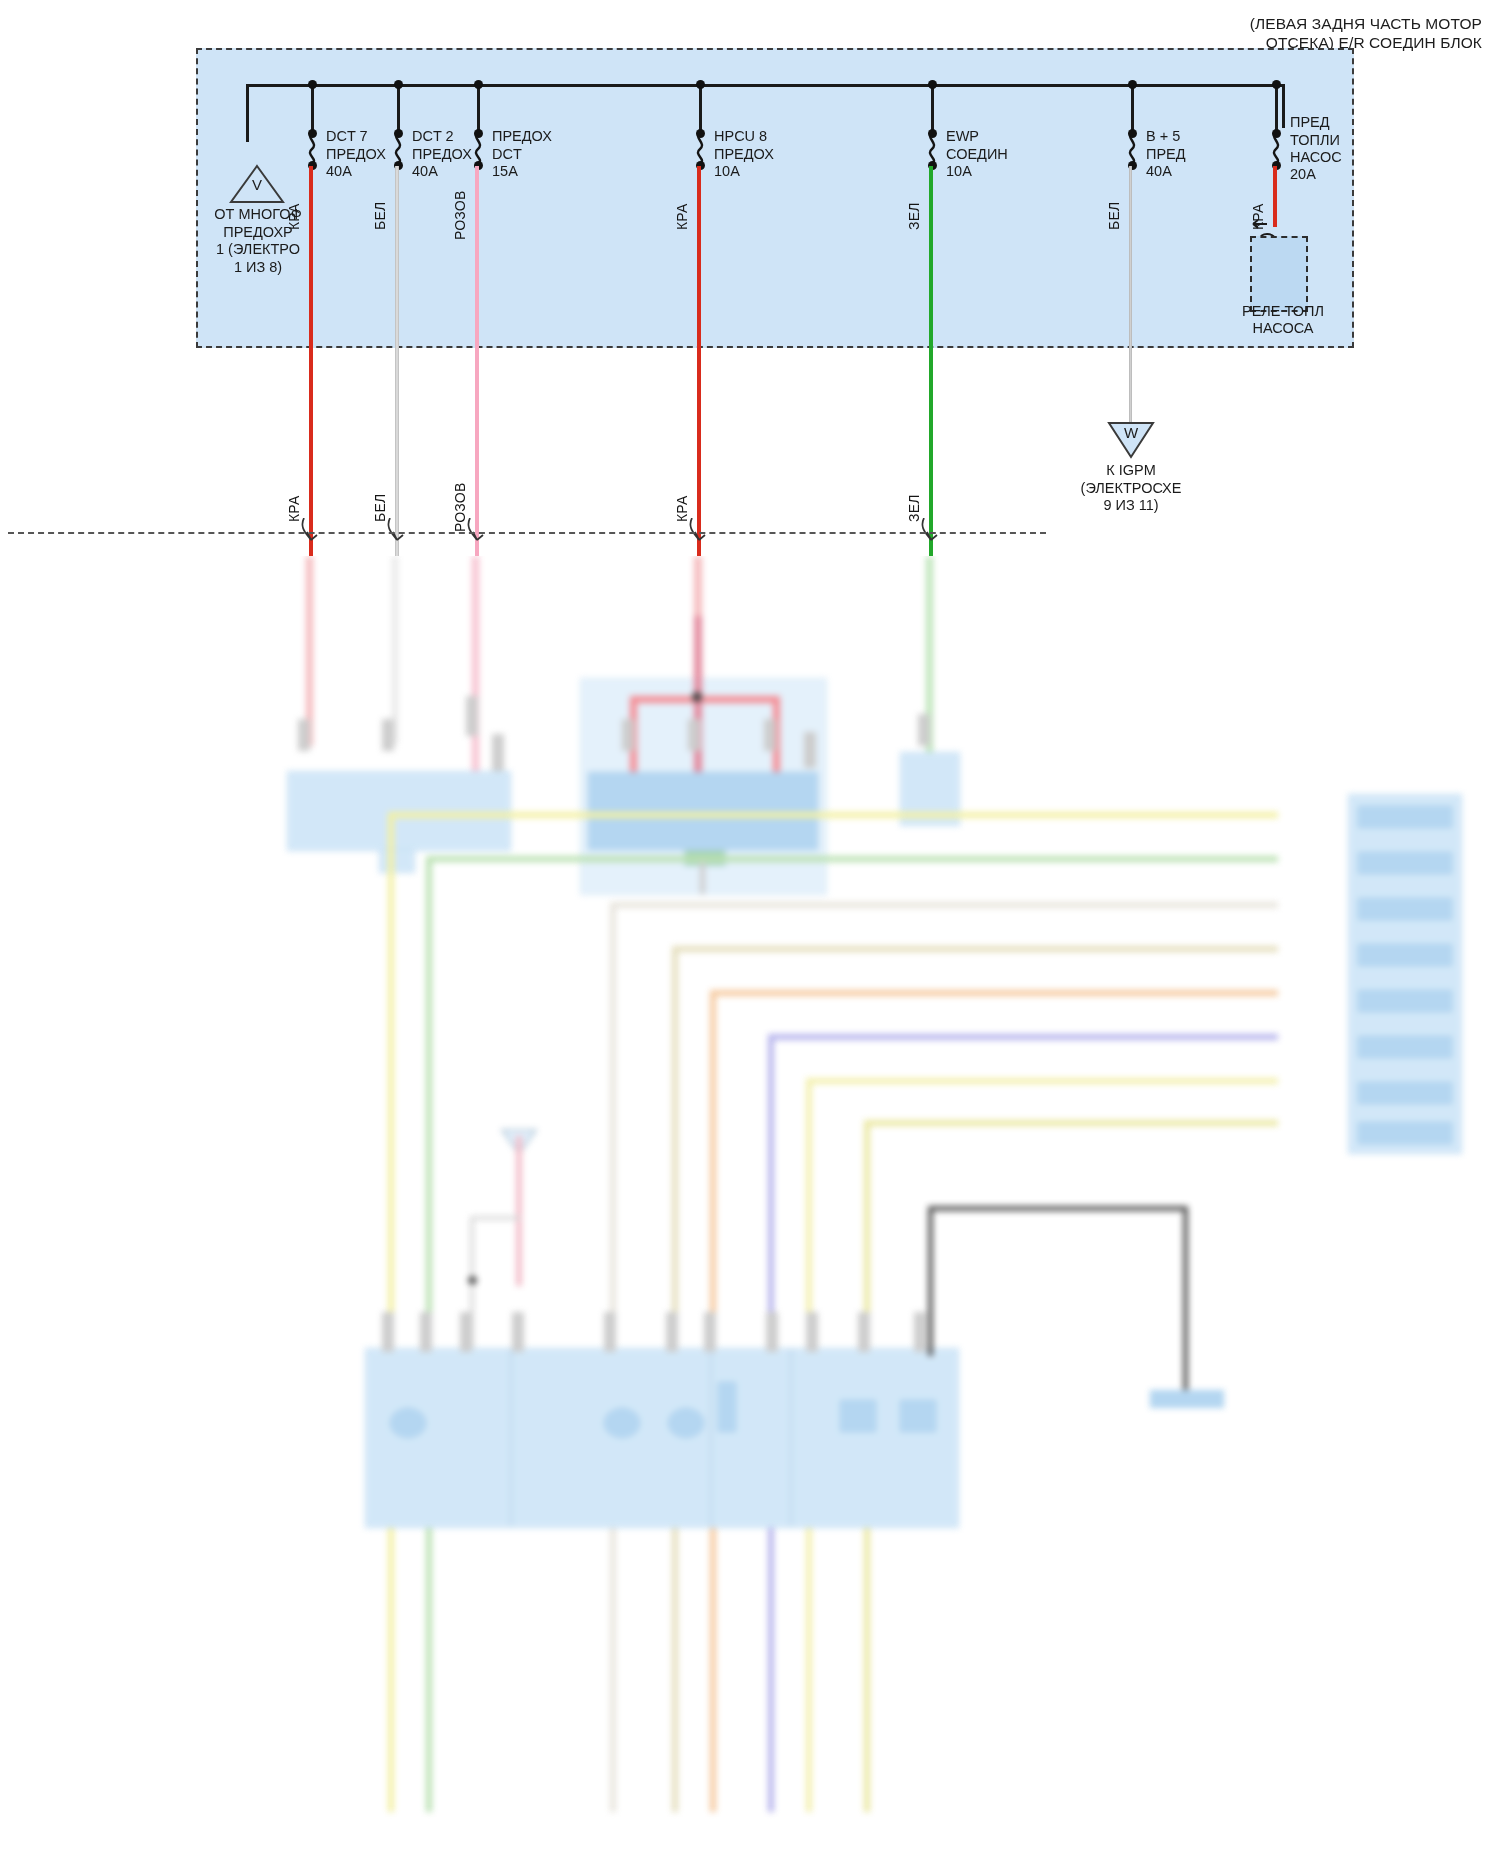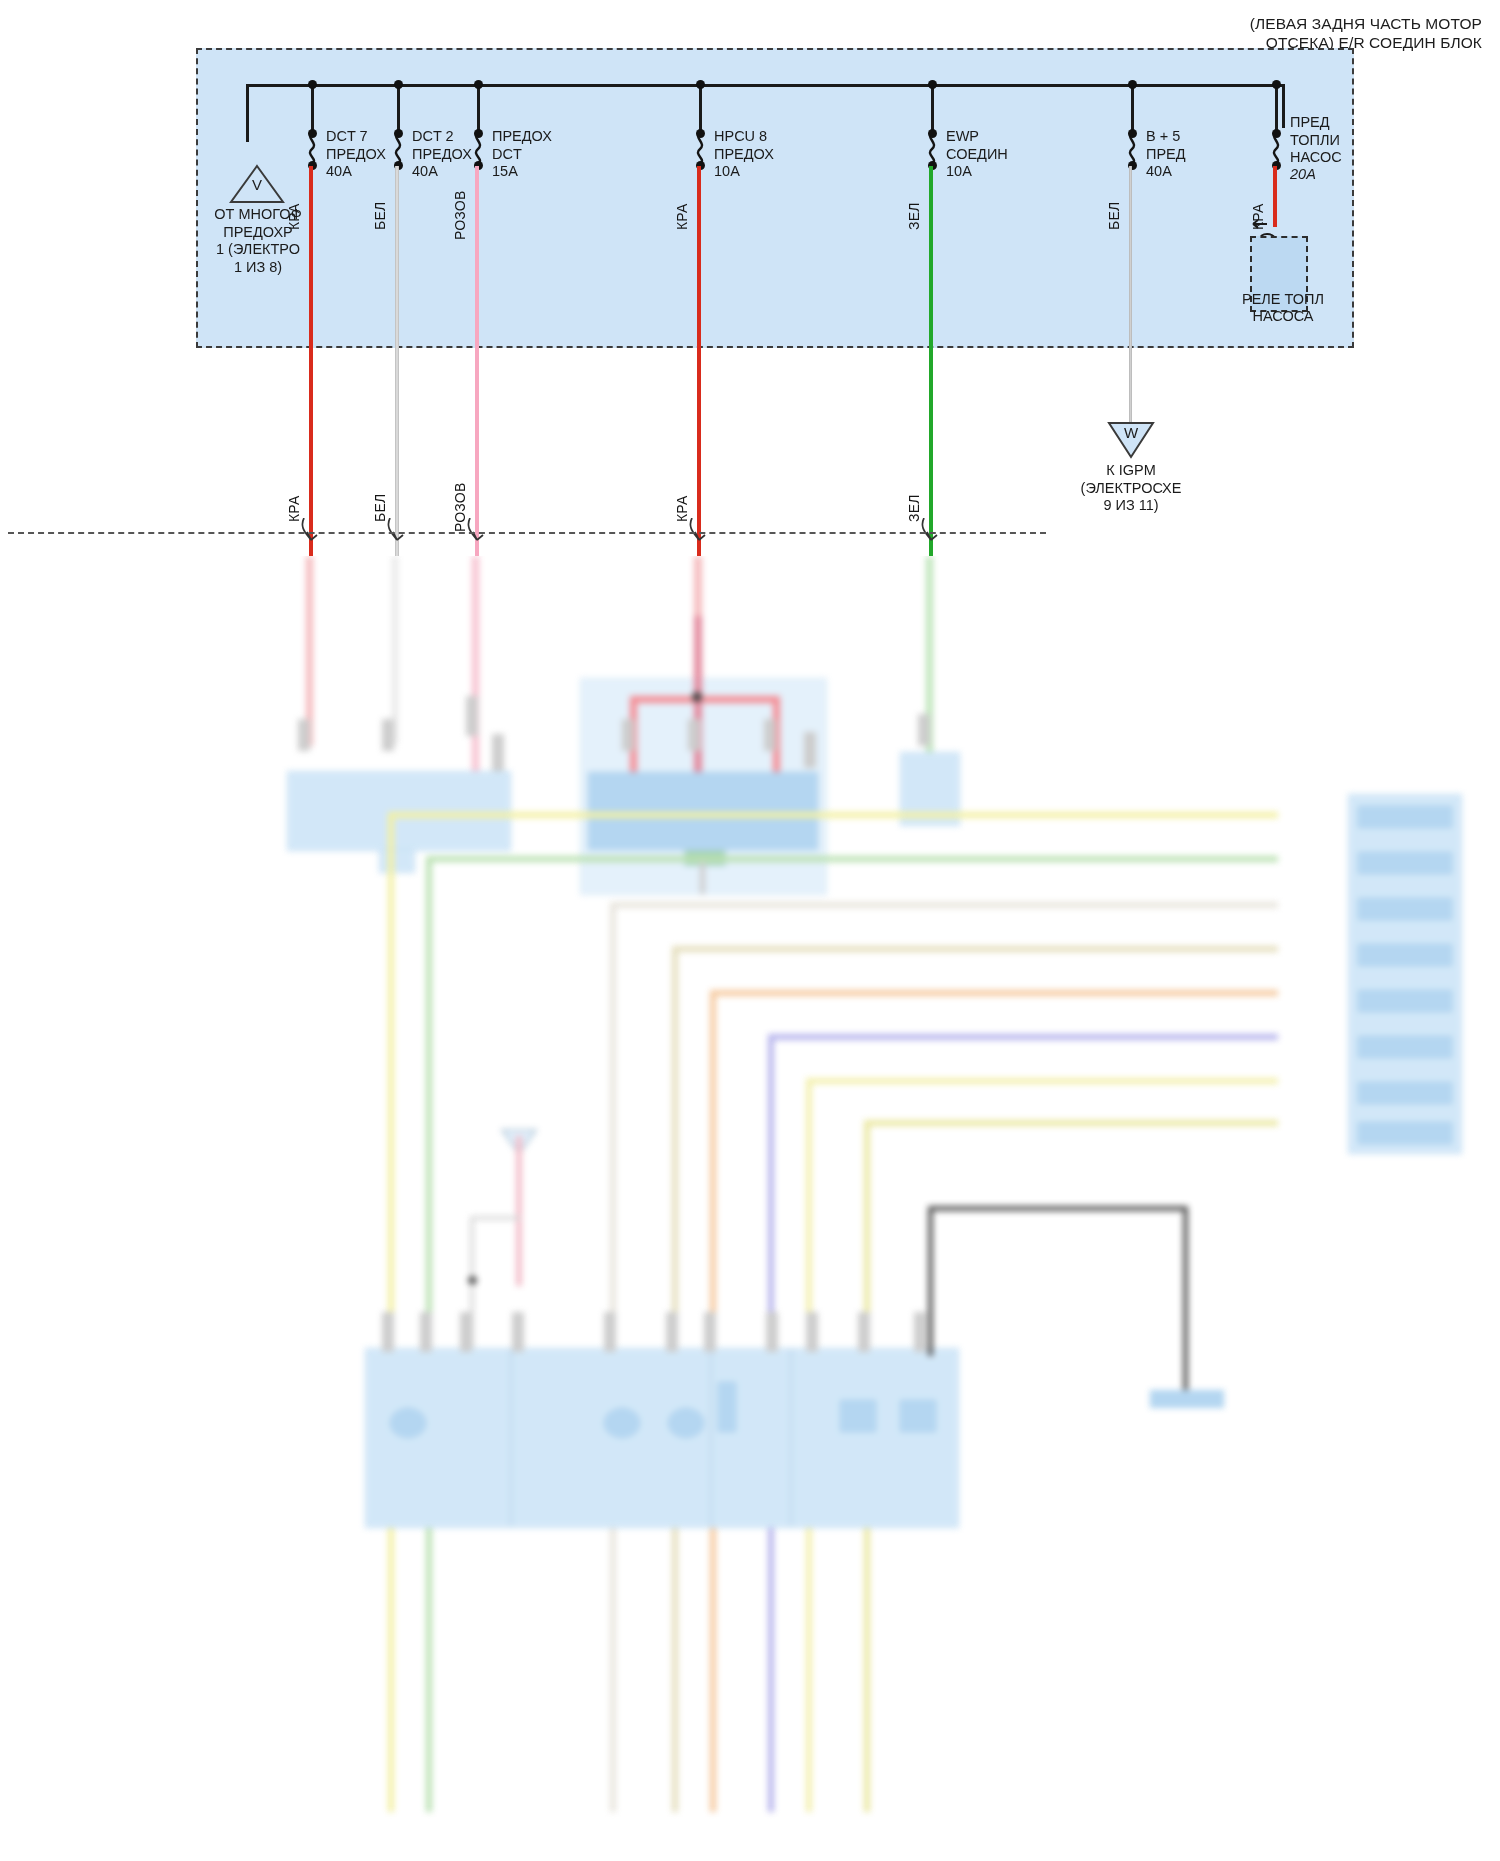--- a/index.html
+++ b/index.html
@@ -298,32 +298,32 @@
     <div class="bus-drop" style="left:1275px;top:84px;height:50px;"></div>
     <div class="node" style="left:1271.5px;top:80px;"></div>
     <svg class="fuse" style="left:1268px;top:132px;" width="17" height="32" viewBox="0 0 17 32">
       <path d="M8 0 C1 6, 15 11, 8 17 C1 23, 15 27, 8 32" fill="none" stroke="#141414" stroke-width="2.4"></path>
     </svg>
     <div class="node" style="left:1271.5px;top:129px;"></div>
     <div class="node" style="left:1271.5px;top:161px;"></div>
     <div class="fuse-label" style="left:1290px;top:114px;">ПРЕД
 ТОПЛИ
 НАСОС</div>
-    <div class="fuse-label" style="left:1290px;top:166px;font-style:italic;">20A</div>
+    <div class="fuse-label" style="left:1290px;top:166px;">20A</div>
     <div class="wire" style="left:1273px;top:166px;width:4.4px;height:61px;background:#d92b1c;"></div>
     <div class="wirecode" style="left:1266px;top:214px;">КРА</div>
 
     <svg style="position:absolute;left:1247px;top:218px;" width="40" height="24" viewBox="0 0 40 24">
       <path d="M6 6 L20 6 M6 6 L11 2 M6 6 L11 10" fill="none" stroke="#1a1a1a" stroke-width="1.8"></path>
       <path d="M12 22 C14 14, 26 14, 29 22" fill="none" stroke="#1a1a1a" stroke-width="1.8"></path>
     </svg>
     <div class="pinnum" style="left:1262px;top:236px;font-size:12px;">1</div>
 
     <div class="relay-box" style="left:1250px;top:236px;width:58px;height:76px;"></div>
-    <div class="relay-label" style="left:1228px;top:291px;width:110px;text-align:center;">РЕЛЕ ТОПЛ
+    <div class="relay-label" style="left:1228px;top:303px;width:110px;text-align:center;">РЕЛЕ ТОПЛ
 НАСОСА</div>
 
     <svg style="position:absolute;left:228px;top:162px;" width="58" height="44" viewBox="0 0 58 44">
       <polygon points="29,4 55,40 3,40" fill="#cfe4f7" stroke="#3a3a3a" stroke-width="2"></polygon>
     </svg>
     <div style="position:absolute;left:228px;top:176px;width:58px;text-align:center;font-size:15px;color:#1b1b1b;">V</div>
     <div class="tri-label" style="left:180px;top:206px;width:156px;">ОТ МНОГОФ
 ПРЕДОХР
 1 (ЭЛЕКТРО
 1 ИЗ 8)</div>

